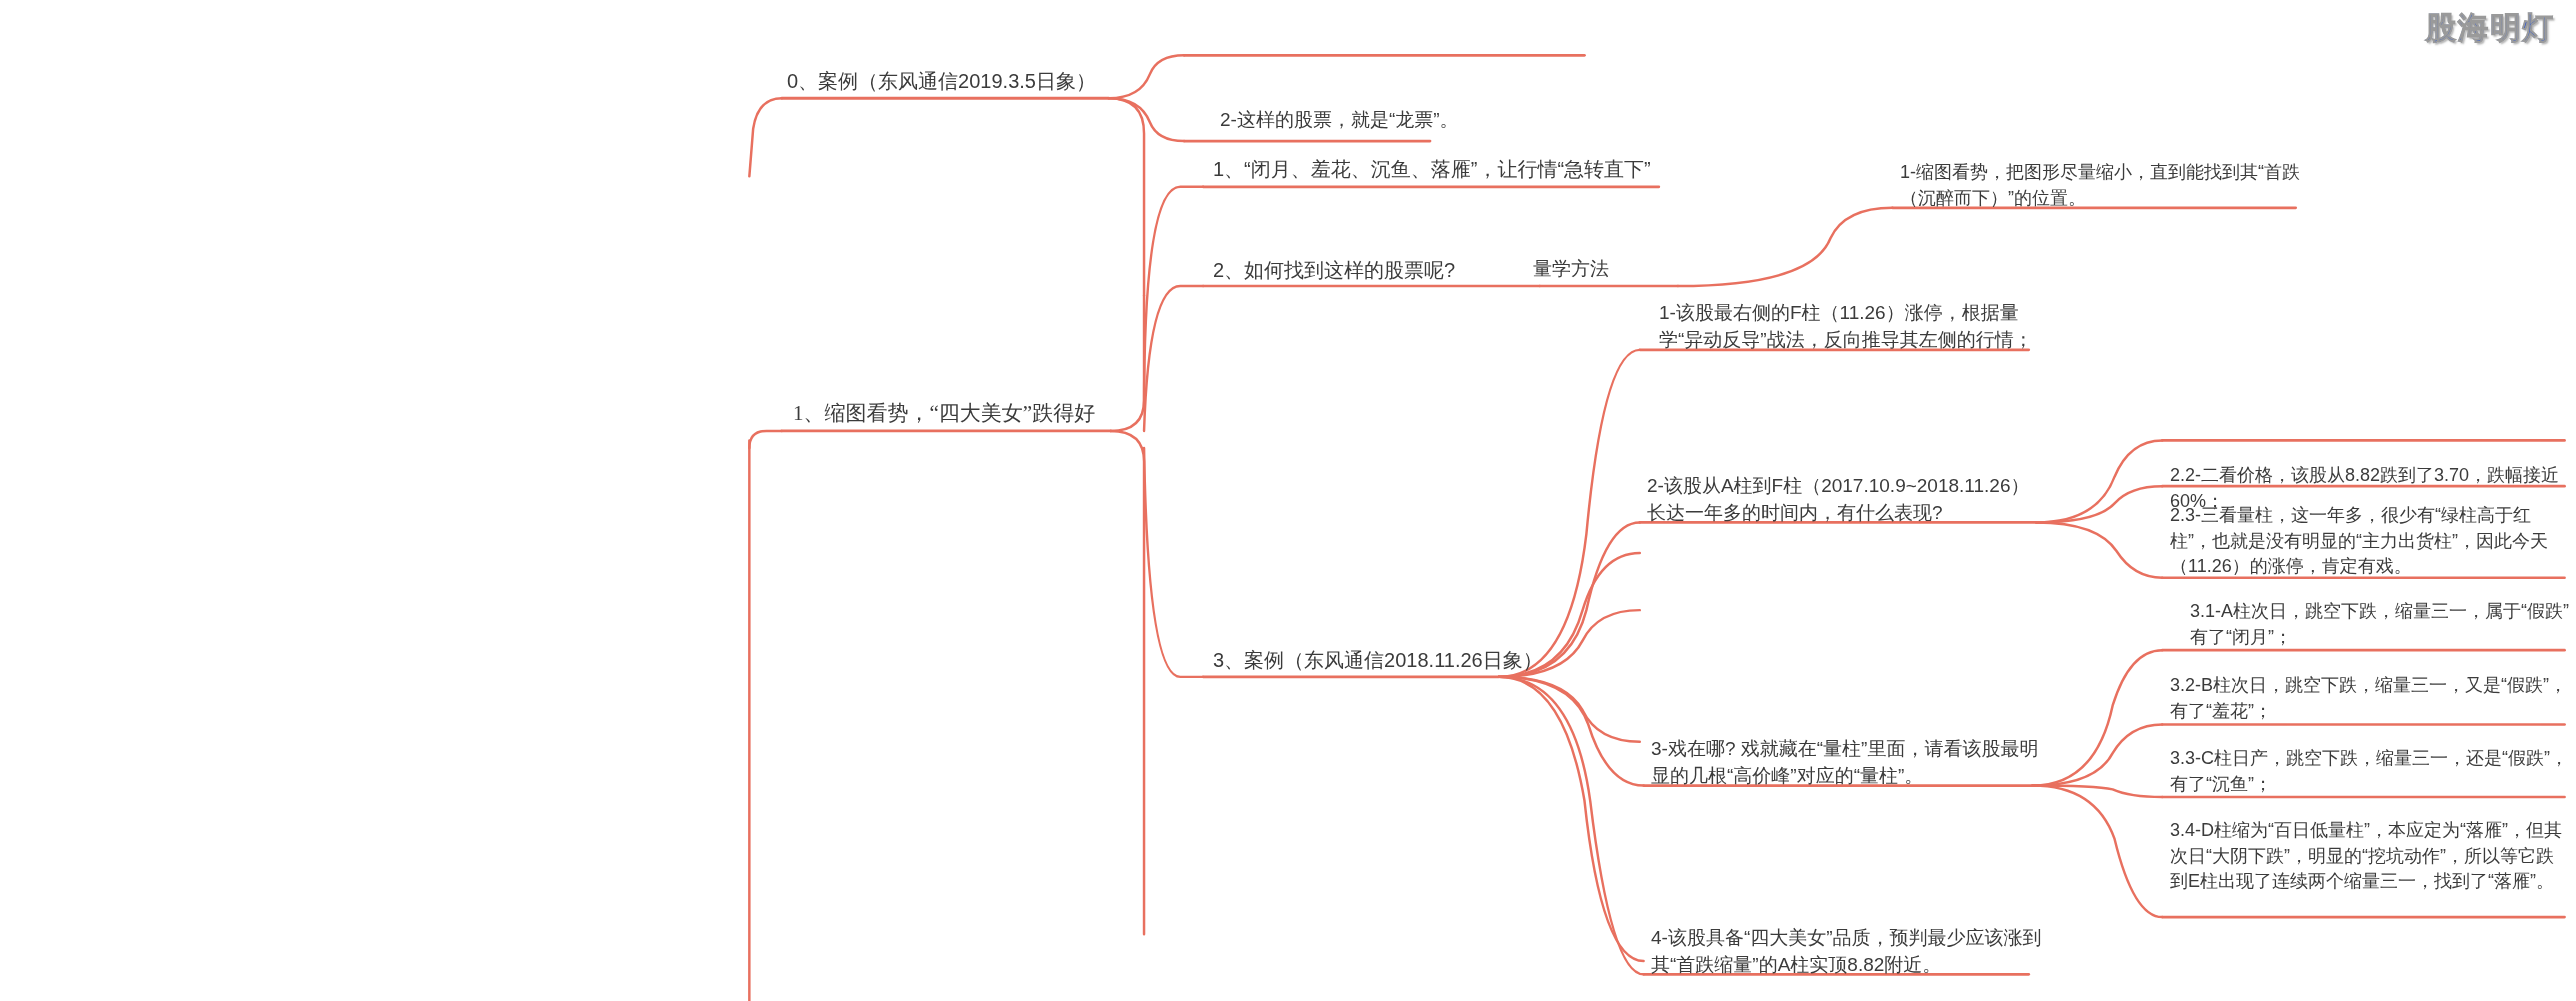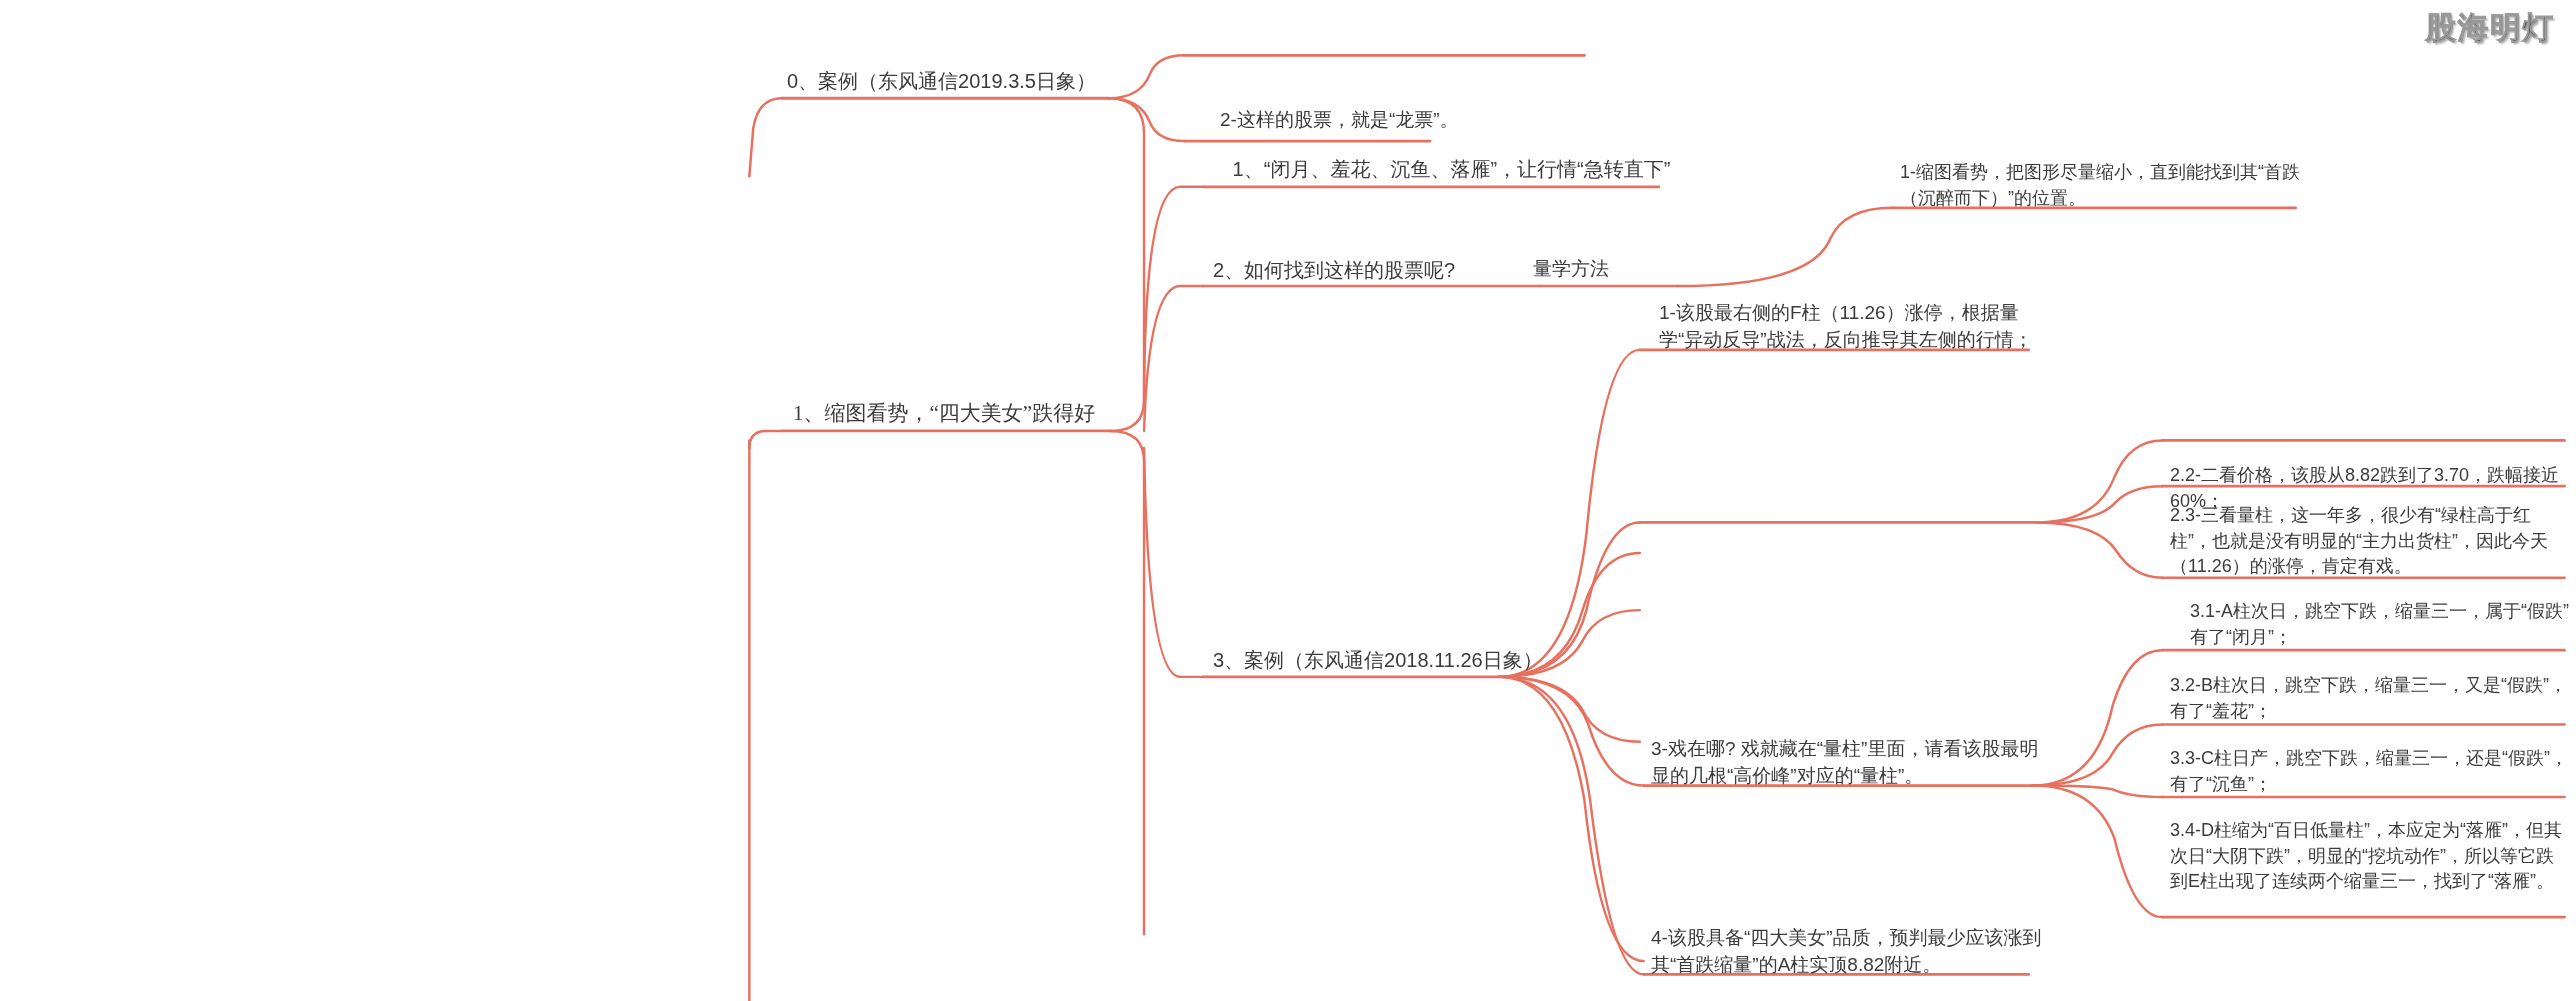--- a/index.html
+++ b/index.html
@@ -22,21 +22,21 @@
   .n-root    {font-size:21px;}
   .n-l1      {font-size:20px;}
   .n-l2      {font-size:19px;}
   .n-l3      {font-size:18px;}
   .watermark{
     position:absolute;
     right:21px;top:7.6px;
     font-size:30.5px;
     font-weight:bold;
     letter-spacing:1.9px;
-    color:#0f172a;
+    color:#1d4ed8;
     -webkit-text-stroke:1px #9a9a9a;
     text-shadow:1.9px 1.9px 1.9px rgba(120,120,120,.55);
     font-family:"DejaVu Sans","Liberation Sans",sans-serif;
     user-select:none;
   }
 </style>
 </head>
 <body>
 
 <div id="canvas">
@@ -111,32 +111,33 @@
     </g>
   </svg>
 
   <div class="node n-root" style="left:793px;top:399px;width:324px;font-family:Liberation Serif, serif;">1、缩图看势，“四大美女”跌得好</div>
 
   <div class="node n-l1" style="left:779px;top:67px;width:324px;margin-left:8px;">0、案例（东风通信2019.3.5日象）</div>
 
 
   <div class="node n-l2" style="left:1220px;top:107px;width:400px;">2-这样的股票，就是“龙票”。</div>
 
-  <div class="node n-l1" style="left:1213px;top:155px;width:477px;text-align:center;">1、“闭月、羞花、沉鱼、落雁”，让行情“急转直下”</div>
+  <div class="node n-l1" style="left:1213px;top:155px;width:477px;">1、“闭月、羞花、沉鱼、落雁”，让行情“急转直下”</div>
 
   <div class="node n-l1" style="left:1213px;top:256px;width:343px;">2、如何找到这样的股票呢?</div>
 
   <div class="node n-l2" style="left:1533px;top:256px;width:162px;">量学方法</div>
 
   <div class="node n-l3" style="left:1900px;top:160px;width:400px;">1-缩图看势，把图形尽量缩小，直到能找到其“首跌（沉醉而下）”的位置。</div>
 
   <div class="node n-l1" style="left:1213px;top:646px;width:362px;">3、案例（东风通信2018.11.26日象）</div>
 
   <div class="node n-l2" style="left:1647px;top:300px;width:400px;margin-left:12px;">1-该股最右侧的F柱（11.26）涨停，根据量学“异动反导”战法，反向推导其左侧的行情；</div>
 
+  <div class="node n-l2" style="left:1647px;top:473px;width:400px;">2-该股从A柱到F柱（2017.10.9~2018.11.26）长达一年多的时间内，有什么表现?</div>
 
 
   <div class="node n-l3" style="left:2170px;top:463px;width:405px;">2.2-二看价格，该股从8.82跌到了3.70，跌幅接近60%；</div>
 
   <div class="node n-l3" style="left:2170px;top:503px;width:400px;">2.3-三看量柱，这一年多，很少有“绿柱高于红柱”，也就是没有明显的“主力出货柱”，因此今天（11.26）的涨停，肯定有戏。</div>
 
   <div class="node n-l2" style="left:1651px;top:736px;width:400px;">3-戏在哪? 戏就藏在“量柱”里面，请看该股最明显的几根“高价峰”对应的“量柱”。</div>
 
   <div class="node n-l3" style="left:2170px;top:599px;width:400px;margin-left:20px;">3.1-A柱次日，跳空下跌，缩量三一，属于“假跌”，有了“闭月”；</div>
 

